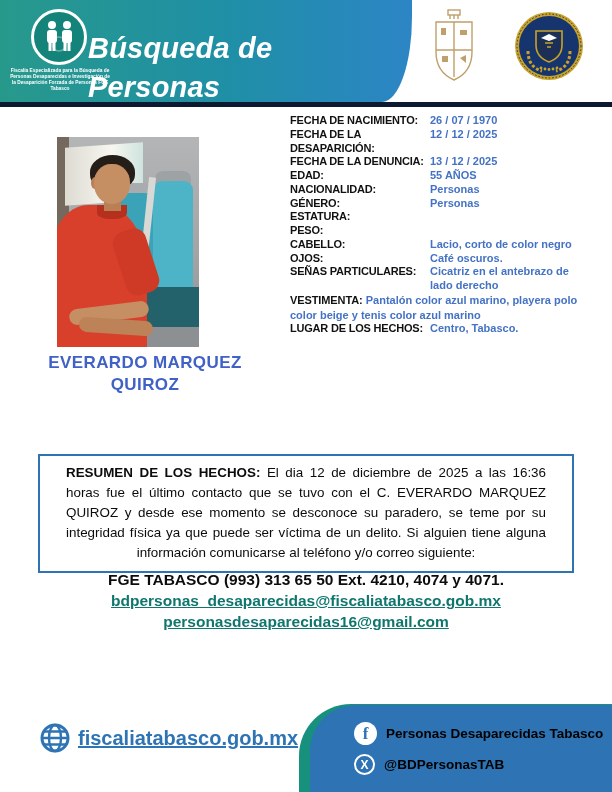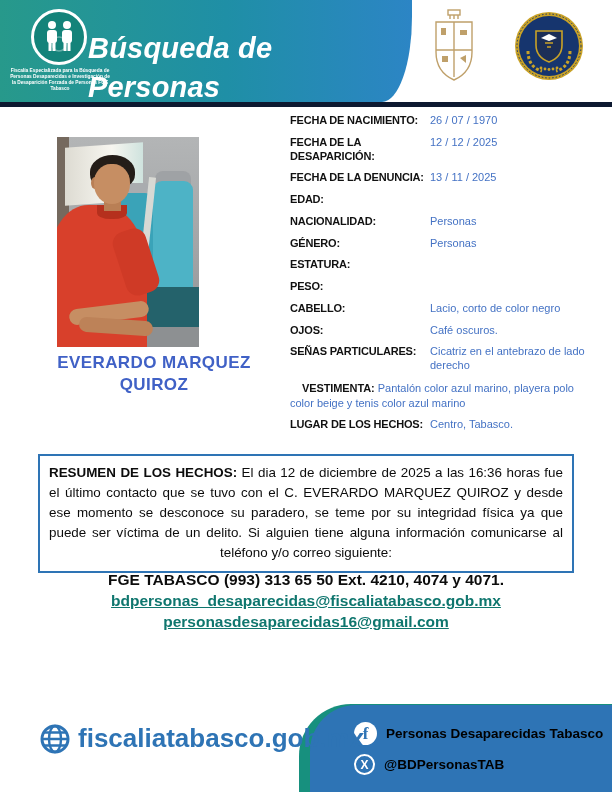--- a/index.html
+++ b/index.html
@@ -39,34 +39,34 @@
   .ph-hair{left:33px;top:18px;width:45px;height:34px;background:#241d18;border-radius:50% 50% 42% 42%;}
   .ph-face{left:37px;top:27px;width:36px;height:40px;background:#c68e63;border-radius:46% 46% 50% 50%;}
   .ph-ear{left:34px;top:40px;width:8px;height:12px;background:#b97f55;border-radius:50%;}
   .ph-neck{left:47px;top:62px;width:17px;height:12px;background:#b97f55;}
   .ph-shirt{left:-8px;top:68px;width:98px;height:142px;background:#d8402b;border-radius:40% 46% 0 0;}
   .ph-collar{left:40px;top:68px;width:30px;height:14px;background:#b5301d;border-radius:0 0 45% 45%;}
   .ph-sleeve{left:62px;top:92px;width:34px;height:66px;background:#cf3a26;border-radius:12px;transform:rotate(-18deg);}
   .ph-arm1{left:12px;top:168px;width:80px;height:16px;background:#c68e63;border-radius:9px;transform:rotate(-7deg);}
   .ph-arm2{left:22px;top:182px;width:74px;height:15px;background:#bd8258;border-radius:9px;transform:rotate(4deg);}
 
-  .name{position:absolute;left:24px;top:352px;width:260px;text-align:center;
+  .name{position:absolute;left:15px;top:352px;width:260px;text-align:center;
         color:#4061c6;font-size:17px;font-weight:bold;line-height:1.3;letter-spacing:.4px;}
 
   
-  .fields{position:absolute;left:290px;top:114px;width:298px;display:flex;flex-direction:column;gap:8px;}
+  .fields{position:absolute;left:290px;top:114px;width:298px;display:flex;flex-direction:column;gap:0;}
   .frow{display:grid;grid-template-columns:137px 1fr;column-gap:3px;}
   .flabel{font-size:11px;font-weight:bold;color:#111;line-height:1.25;letter-spacing:-.2px;}
-  .fvalue{font-size:11px;font-weight:normal;color:#4472c4;line-height:1.25;}
+  .fvalue{font-size:11px;font-weight:bold;color:#4472c4;line-height:1.25;}
   .finline{font-size:11px;line-height:1.3;}
-  .finline .flabel{letter-spacing:-.1px;margin-left:12px;}
+  .finline .flabel{letter-spacing:-.1px;}
 
   
   .summary{position:absolute;left:38px;top:454px;width:536px;box-sizing:border-box;
-           border:2px solid #2e74b5;background:#fff;padding:7px 9px;
+           border:2px solid #2e74b5;background:#fff;padding:7px 26px;
            font-size:13.4px;color:#0c0c0c;line-height:1.5;
            text-align:justify;text-align-last:center;}
   .summary b{font-weight:bold;}
 
   
   .contact{position:absolute;left:0;top:571px;width:612px;text-align:center;color:#0c0c0c;}
   .phone{font-size:15.5px;font-weight:bold;}
   .email{font-size:15.5px;font-weight:bold;text-decoration:underline;margin-top:3px;color:#0f766e;display:block;}
 
   
@@ -75,21 +75,21 @@
              display:flex;flex-direction:column;justify-content:center;gap:9px;padding-left:44px;box-sizing:border-box;}
   .soc-row{display:flex;align-items:center;gap:9px;}
   .soc-fb{width:23px;height:23px;border-radius:50%;background:#ffffff;color:#2e74b5;
           display:flex;align-items:center;justify-content:center;
           font-weight:bold;font-size:17px;font-family:"Liberation Serif",serif;}
   .soc-x{width:21px;height:21px;border-radius:50%;border:2px solid #ffffff;box-sizing:border-box;
          display:flex;align-items:center;justify-content:center;color:#fff;font-weight:bold;font-size:12px;}
   .soc-label{color:#000000;font-size:13.5px;font-weight:bold;}
   .website{position:absolute;left:40px;top:723px;display:flex;align-items:center;gap:8px;}
   .website svg{width:30px;height:30px;}
-  .web-text{color:#2e74b5;font-size:26px;font-weight:bold;}
+  .web-text{color:#2e74b5;font-size:20px;font-weight:bold;text-decoration:underline;}
 </style>
 </head>
 <body>
 
 <div class="page">
 
   <div class="banner">
     <div class="hdr-logo">
       <svg viewBox="0 0 40 34">
         <circle cx="13" cy="5" r="4" fill="#fff"></circle>
@@ -172,24 +172,25 @@
     <div class="frow">
         <span class="flabel">FECHA DE NACIMIENTO:</span>
         <span class="fvalue">26 / 07 / 1970</span>
       </div>
     <div class="frow">
         <span class="flabel">FECHA DE LA DESAPARICIÓN:</span>
         <span class="fvalue">12 / 12 / 2025</span>
       </div>
     <div class="frow">
         <span class="flabel">FECHA DE LA DENUNCIA:</span>
-        <span class="fvalue">13 / 11 / 2025</span>
+        <span class="fvalue">13 / 12 / 2025</span>
       </div>
     <div class="frow">
         <span class="flabel">EDAD:</span>
+        <span class="fvalue">55 AÑOS</span>
       </div>
     <div class="frow">
         <span class="flabel">NACIONALIDAD:</span>
         <span class="fvalue">Personas</span>
       </div>
     <div class="frow">
         <span class="flabel">GÉNERO:</span>
         <span class="fvalue">Personas</span>
       </div>
     <div class="frow">

